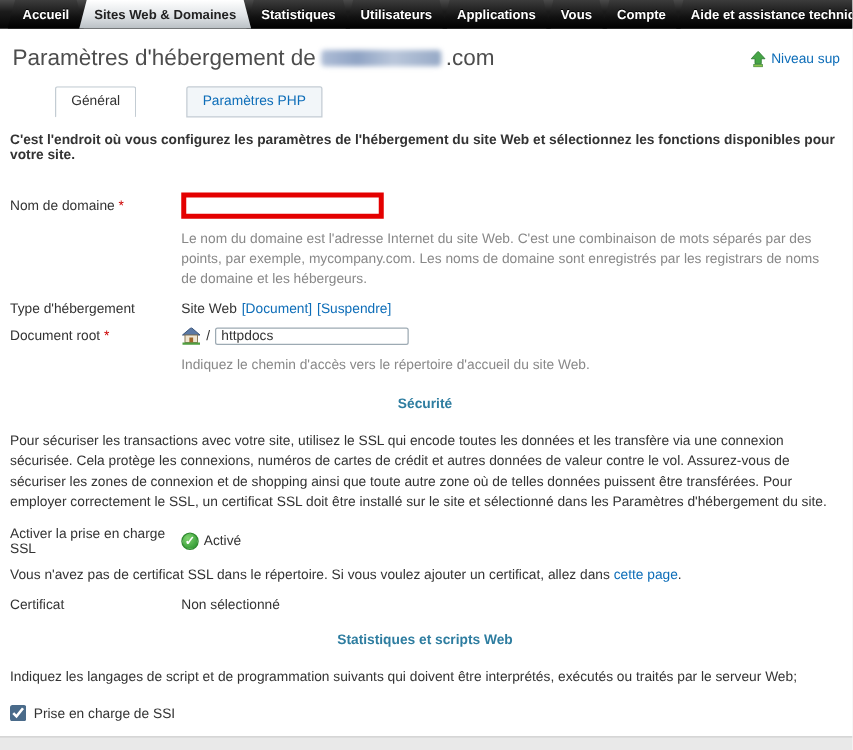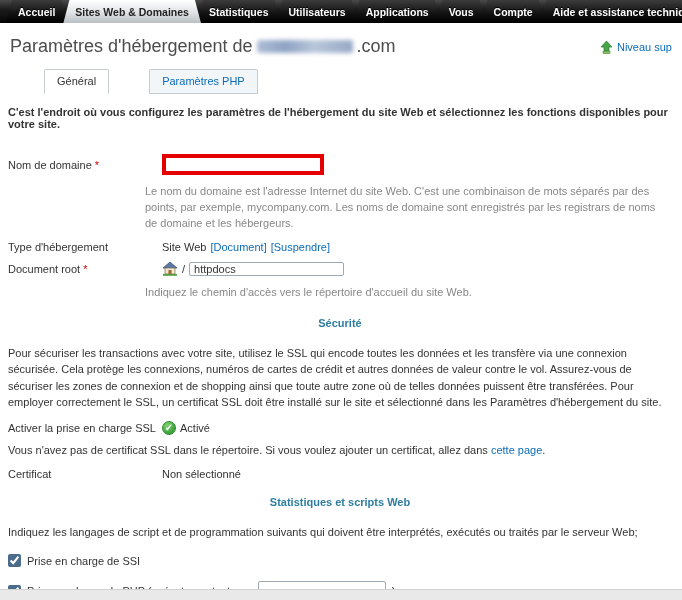--- a/index.html
+++ b/index.html
@@ -23,21 +23,21 @@
   .subtabs { padding:6px 0 0 8px; display:flex; gap:4px; }
   .subtab { border:1px solid #c3ccd3; padding:5px 12px 6px 12px; border-radius:2px 2px 0 0; cursor:pointer;margin-left:36px; }
   .subtab.active { background:#fff; color:#333; border-bottom-color:#fff; }
   .subtab.inactive { background:#f2f6f9; color:#0d6db8; }
 
   .content { padding:12px 10px 0 8px; }
   .intro { margin-bottom:24px;font-weight:bold; }
 
   
   .row { display:flex; margin:9px 0; align-items:center; }
-  .row .lbl { width:154px; flex-shrink:0; color:#333; }
+  .row .lbl { width:137px; flex-shrink:0; color:#333; }
   .row .val { flex:1; display:flex; align-items:center; gap:4px; }
   .req { color:#cc0000; }
   .help { color:#888; margin:3px 0 9px 137px; line-height:1.45; max-width:520px; }
   a.lnk { color:#0d6db8; text-decoration:none; cursor:pointer; }
 
   .red-annot { border:4px solid #e40000; display:inline-block; }
   .domain-annot { width:162px; height:21px; background:#fff; }
 
   input.txt { border:1px solid #9daab3; border-radius:2px; height:14px; padding:0 4px; font-family:"Liberation Sans",sans-serif; font-size:11px; color:#333; width:155px; }
 

